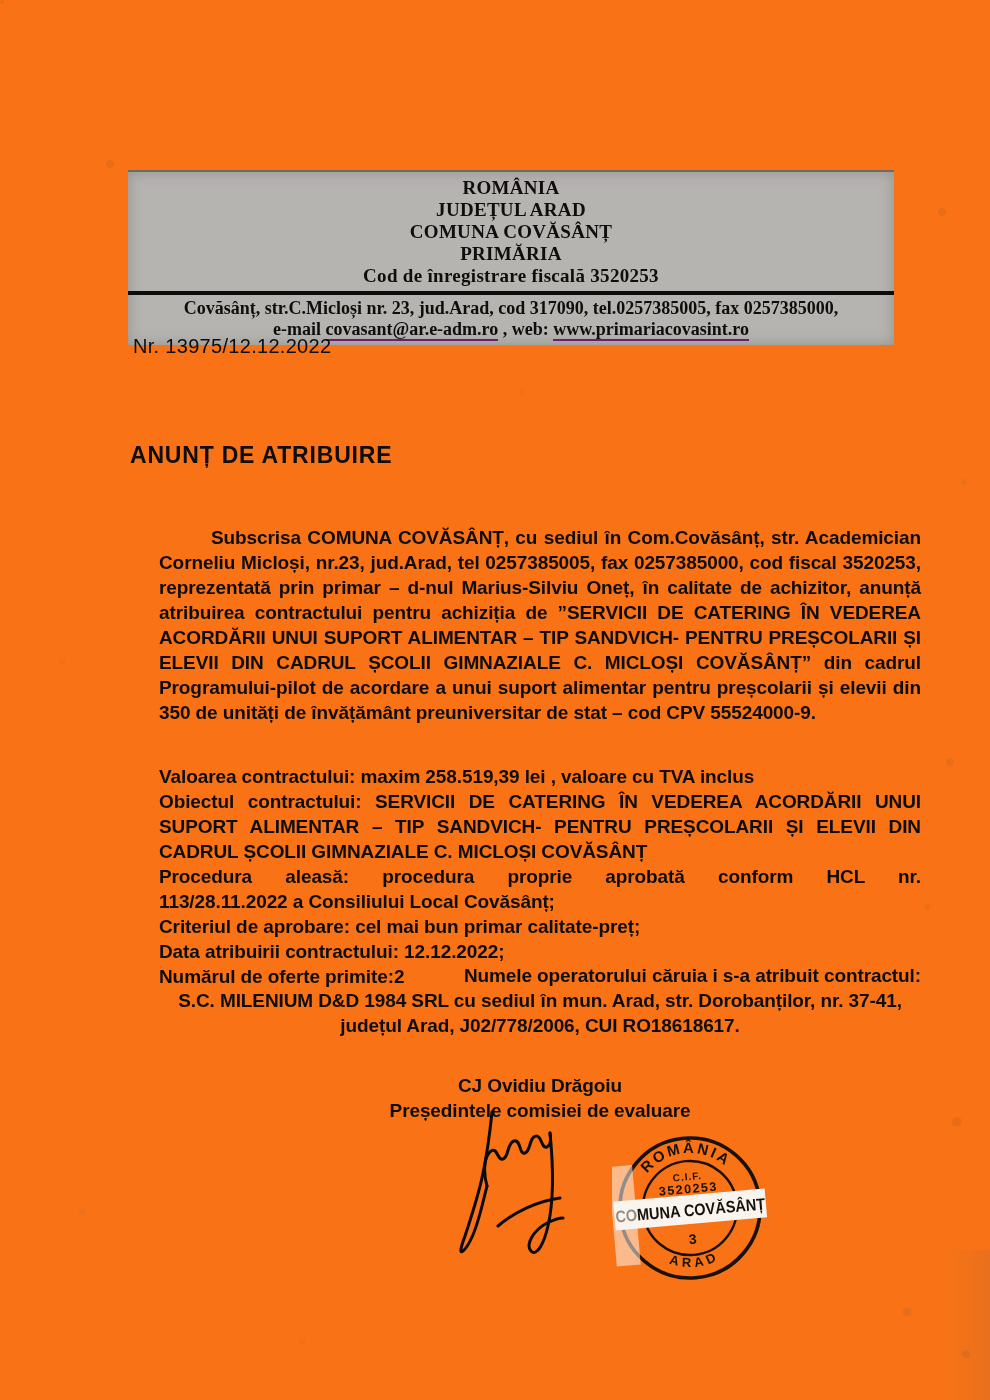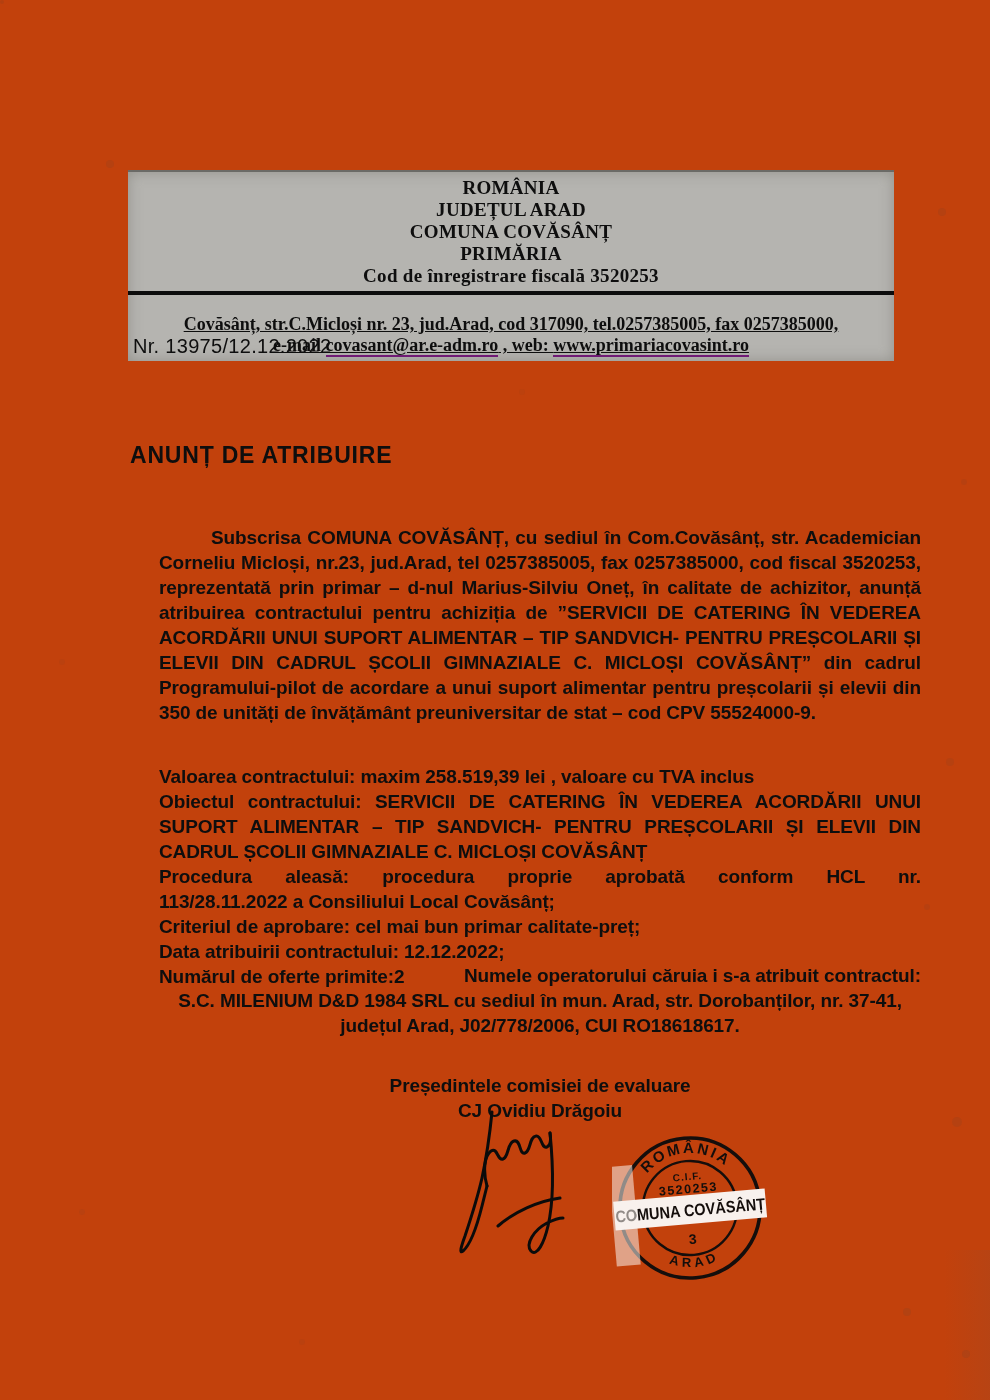--- a/index.html
+++ b/index.html
@@ -1,21 +1,21 @@
 <!DOCTYPE html>
 <html><head>
 <meta charset="utf-8">
 <style>
   * { margin:0; padding:0; box-sizing:border-box; }
   html,body { background:#e8e8e6; }
   .page {
     position:relative;
     width:990px; height:1400px;
     margin:0 auto;
-    background:#c2410c;
+    background:#f97316;
     overflow:hidden;
     color:#0e0e0e;
     font-family:"Liberation Sans", sans-serif;
   }
   
   .speckles {
     position:absolute; left:0; top:0; width:4px; height:4px; border-radius:50%;
     background:rgba(60,60,55,0.10);
     box-shadow:
       940px 210px 0 2px rgba(70,70,65,0.10),
@@ -42,21 +42,21 @@
     background:#b5b4b0;
     border-top:2px solid #6b6a66;
     box-shadow:inset 0 0 14px rgba(120,118,112,0.55);
     font-family:"Liberation Serif", serif;
     font-weight:bold;
     text-align:center;
   }
   .letterhead .org-block { padding:5px 8px 3px; }
   .letterhead .org-block div { font-size:19px; line-height:22px; letter-spacing:.3px; }
   .letterhead .divider { height:4px; background:#0c0c0c; margin:1px 0 0; }
-  .letterhead .contact-block { padding:19px 8px 5px;text-decoration:underline; }
+  .letterhead .contact-block { padding:3px 8px 5px; }
   .letterhead .contact-block .line { font-size:18px; line-height:21px; }
   .letterhead .uline {
     border-bottom:2px solid #701a75; padding-bottom:0px;
   }
 
   .reg-number {
     position:absolute; left:133px; top:335px;
     font-size:20px; font-weight:normal; letter-spacing:.3px;
   }
 
@@ -134,22 +134,22 @@
     <p>Data atribuirii contractului: 12.12.2022;</p>
     <p>Numărul de oferte primite:2</p>
   </div>
 
   <div class="bodytext winner">
     <p class="heading">Numele operatorului căruia i s-a atribuit contractul:</p>
     <p class="detail">S.C. MILENIUM D&amp;D 1984 SRL cu sediul în mun. Arad, str. Dorobanților, nr. 37-41, județul Arad, J02/778/2006, CUI RO18618617.</p>
   </div>
 
   <div class="bodytext signoff">
+    <p>CJ Ovidiu Drăgoiu</p>
     <p>Președintele comisiei de evaluare</p>
-    <p>CJ Ovidiu Drăgoiu</p>
   </div>
 
   <svg class="signature-svg" width="130" height="175" viewBox="455 1095 130 175" aria-hidden="true">
     <path d="M 492 1112
              C 490 1132 487 1155 482 1178
              C 477 1200 469 1224 465 1236
              C 461 1247 459 1254 463 1251
              C 470 1245 477 1226 482 1206
              L 487 1186"></path>
     <path d="M 487 1186

